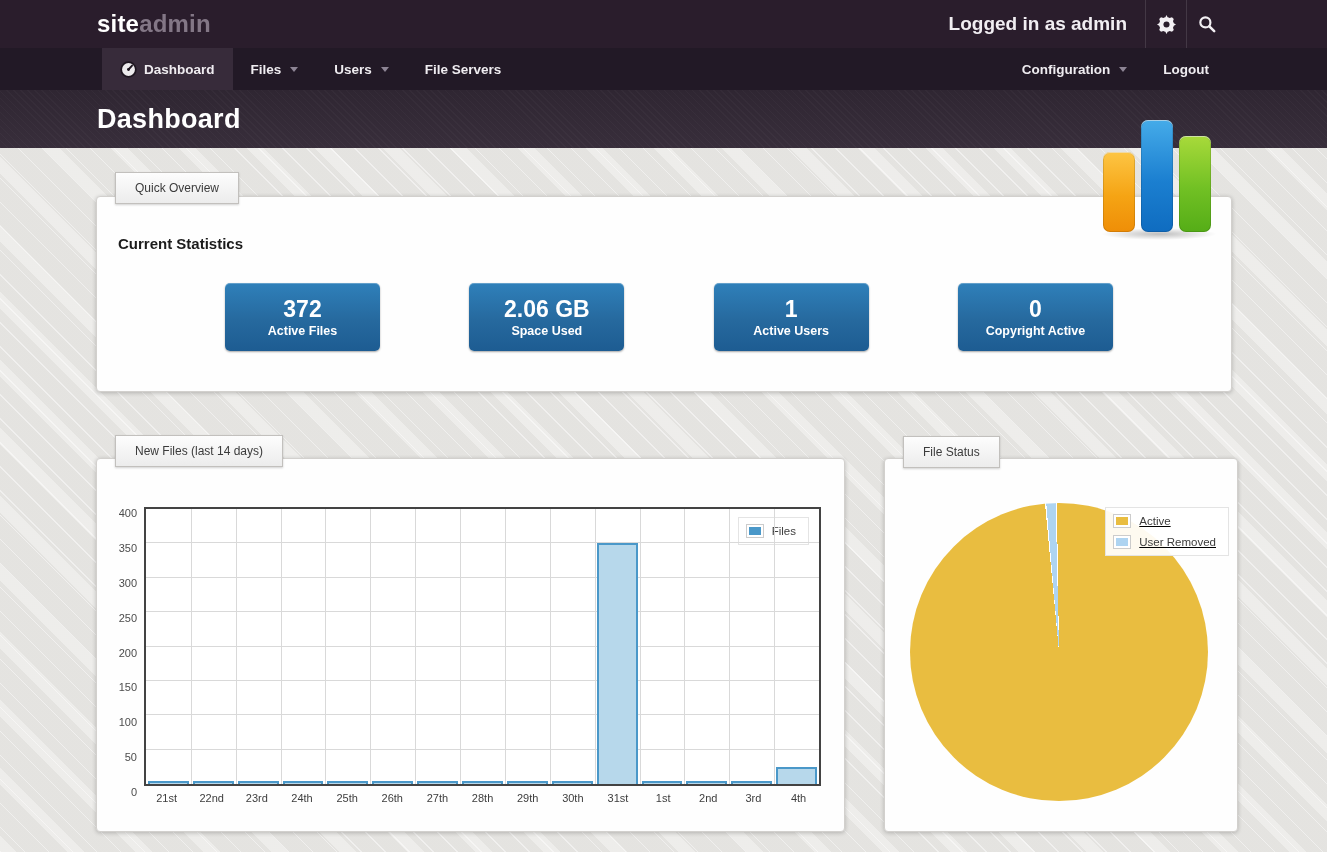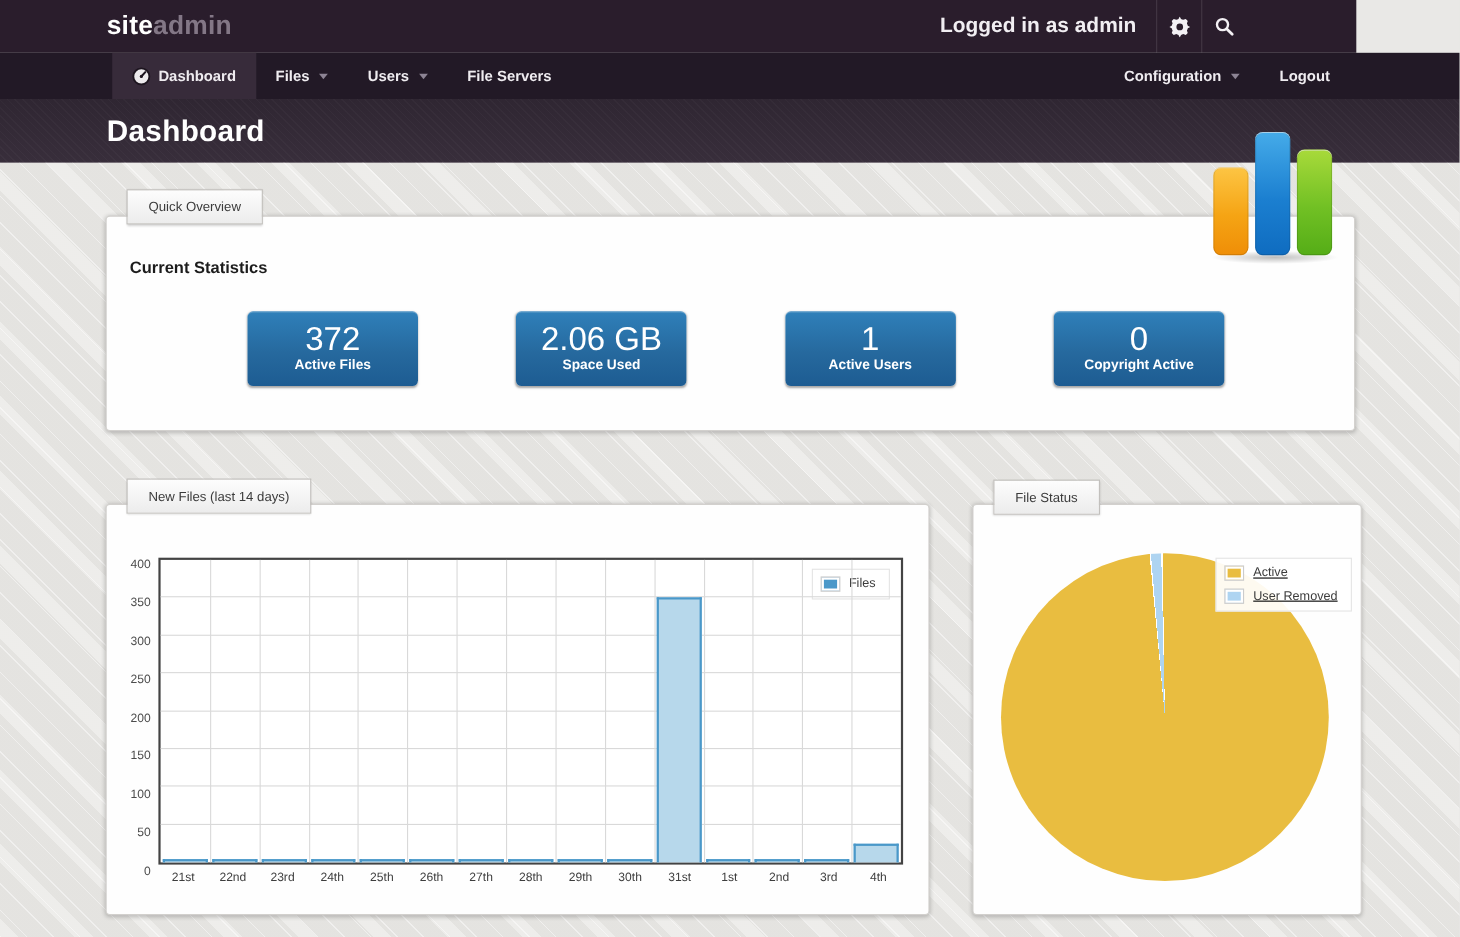--- a/index.html
+++ b/index.html
@@ -6,21 +6,21 @@
   html,body { width:1327px; height:852px; overflow:hidden; }
   body {
     font-family:"Liberation Sans", sans-serif;
     background:#e9e8e6;
     position:relative;
   }
   .stage { position:absolute; inset:0; width:1327px; height:852px; }
 
   
   .topbar {
-    position:absolute; left:0; top:0; width:1233px; height:48px;
+    position:absolute; left:0; top:0; width:1327px; height:48px;
     background:#2a1d2c;
     display:flex; align-items:center;
     padding:0 100px 0 97px;
   }
   .brand { font-size:24px; font-weight:700; letter-spacing:0.2px; cursor:pointer; }
   .brand .site { color:#ffffff; }
   .brand .admin { color:#837786; }
   .topbar-right { margin-left:auto; display:flex; align-items:center; height:100%; }
   .logged-in { color:#f1eef2; font-size:19px; font-weight:700; padding-right:18px; }
   .top-divider { width:1px; height:48px; background:rgba(255,255,255,0.12); }
@@ -105,21 +105,21 @@
     position:absolute; left:128px; top:86px; width:888px; height:68px;
     display:flex; justify-content:space-between;
   }
   .stat-box {
     width:155px; height:68px; border-radius:5px; cursor:pointer;
     background:linear-gradient(180deg,#2f80ba 0%,#26699e 55%,#1d5c92 100%);
     box-shadow:0 1px 2px rgba(0,0,0,0.35), inset 0 1px 0 rgba(255,255,255,0.25);
     color:#ffffff; text-align:center;
     display:flex; flex-direction:column; justify-content:center; gap:3px;
   }
-  .stat-value { font-size:30px; font-weight:400; line-height:24px; }
+  .stat-value { font-size:23px; font-weight:700; line-height:24px; }
   .stat-label { font-size:12.5px; font-weight:700; }
 
   
   .barchart-panel { left:96px; top:458px; width:749px; height:374px; }
   .barchart-tab { left:115px; top:435px; }
   .bar-plot {
     position:absolute; left:47px; top:48px; width:677px; height:279px;
     border:2px solid #434343; background:#ffffff;
   }
   .y-axis { position:absolute; left:0; top:48px; width:40px; height:279px; }

